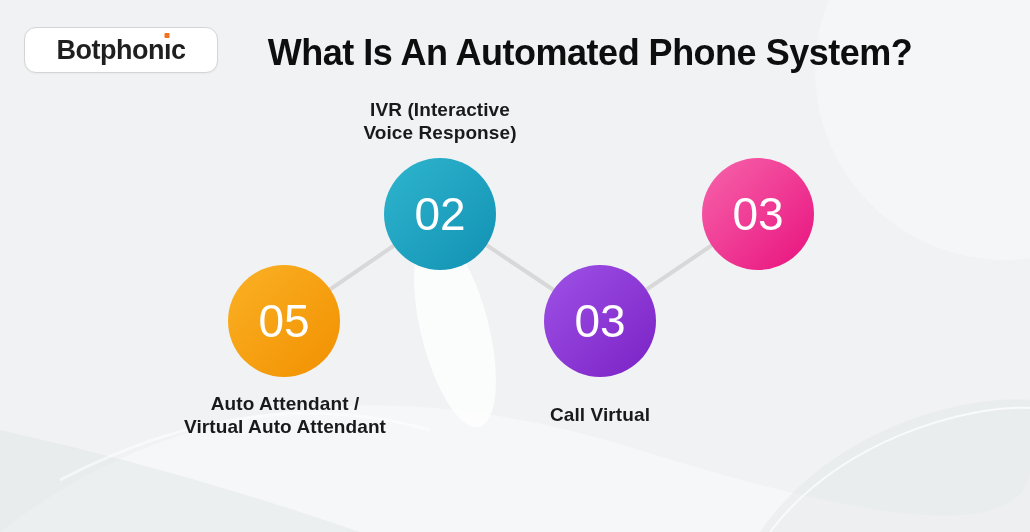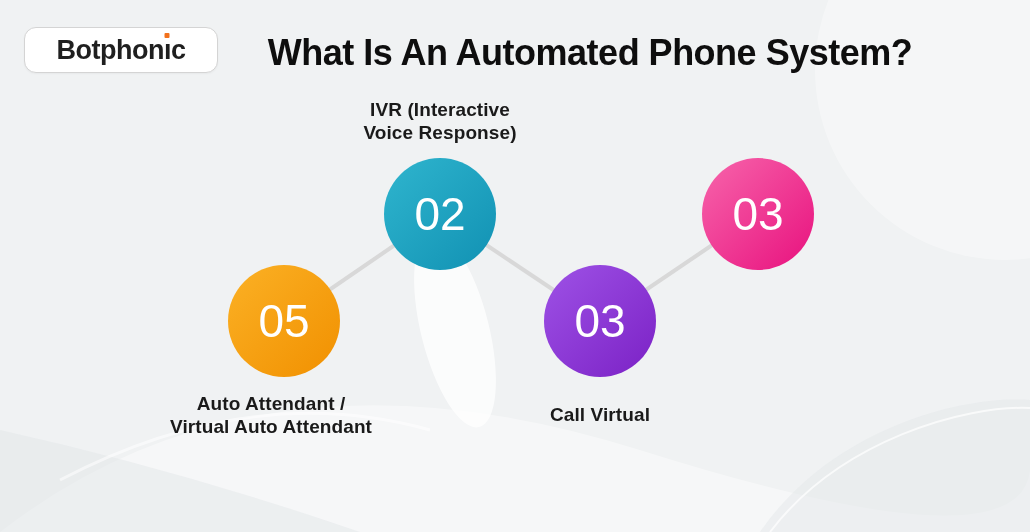--- a/index.html
+++ b/index.html
@@ -97,21 +97,21 @@
     position: absolute;
     width: 320px;
     text-align: center;
     font-size: 19px;
     font-weight: bold;
     color: #1a1a1a;
     line-height: 1.22;
     white-space: pre-line;
     letter-spacing: 0.1px;
   }
-  #label-step1 { left: 111px; top: 392px; }
+  #label-step1 { left: 125px; top: 392px; }
   #label-step2 { left: 280px; top: 98px;  }
   #label-step3 { left: 440px; top: 403px; }
   #label-step4 { left: 596px; top: 98px;  }
   #circle-step1 { left: 228px; top: 265px; }
   #circle-step2 { left: 384px; top: 158px; }
   #circle-step3 { left: 544px; top: 265px; }
   #circle-step4 { left: 702px; top: 158px; }
 </style>
 </head>
 <body>

